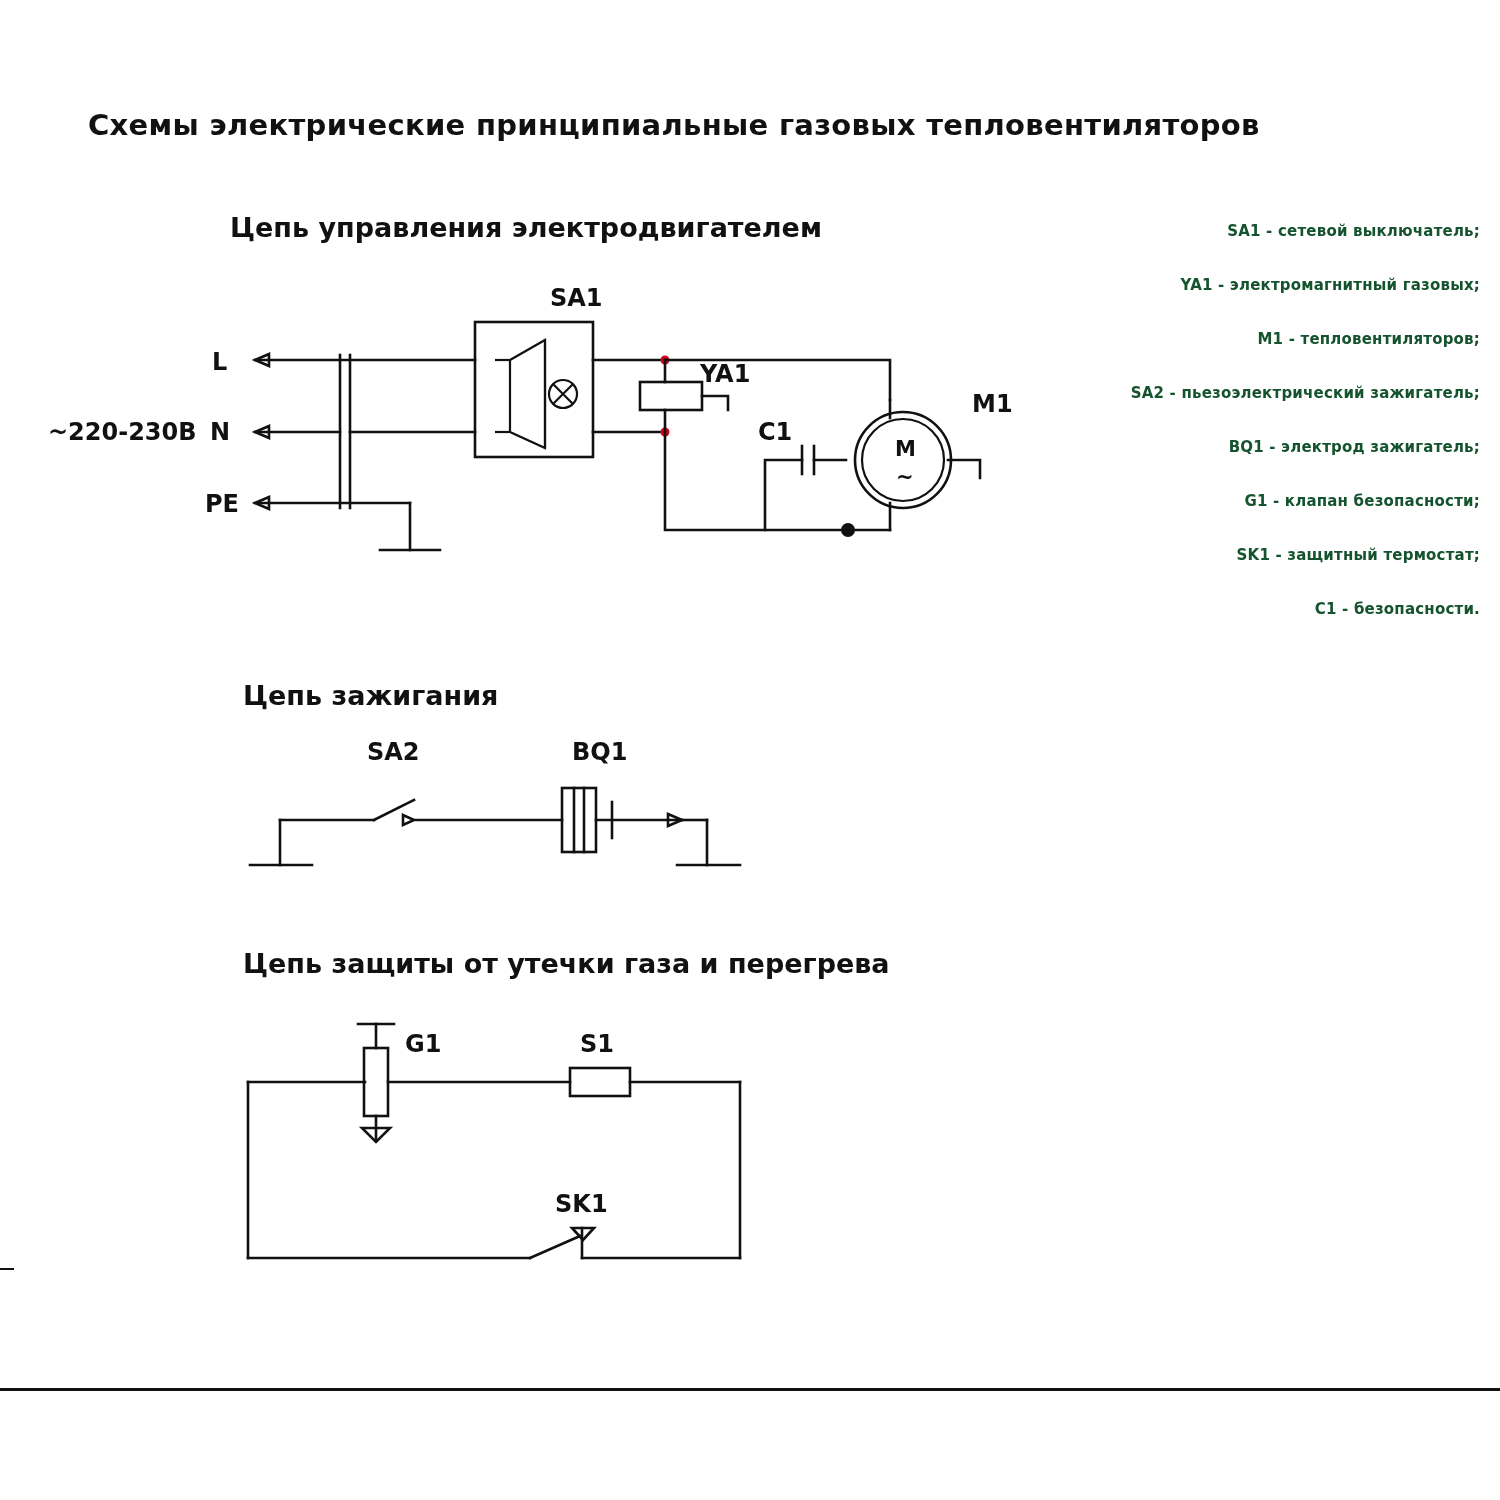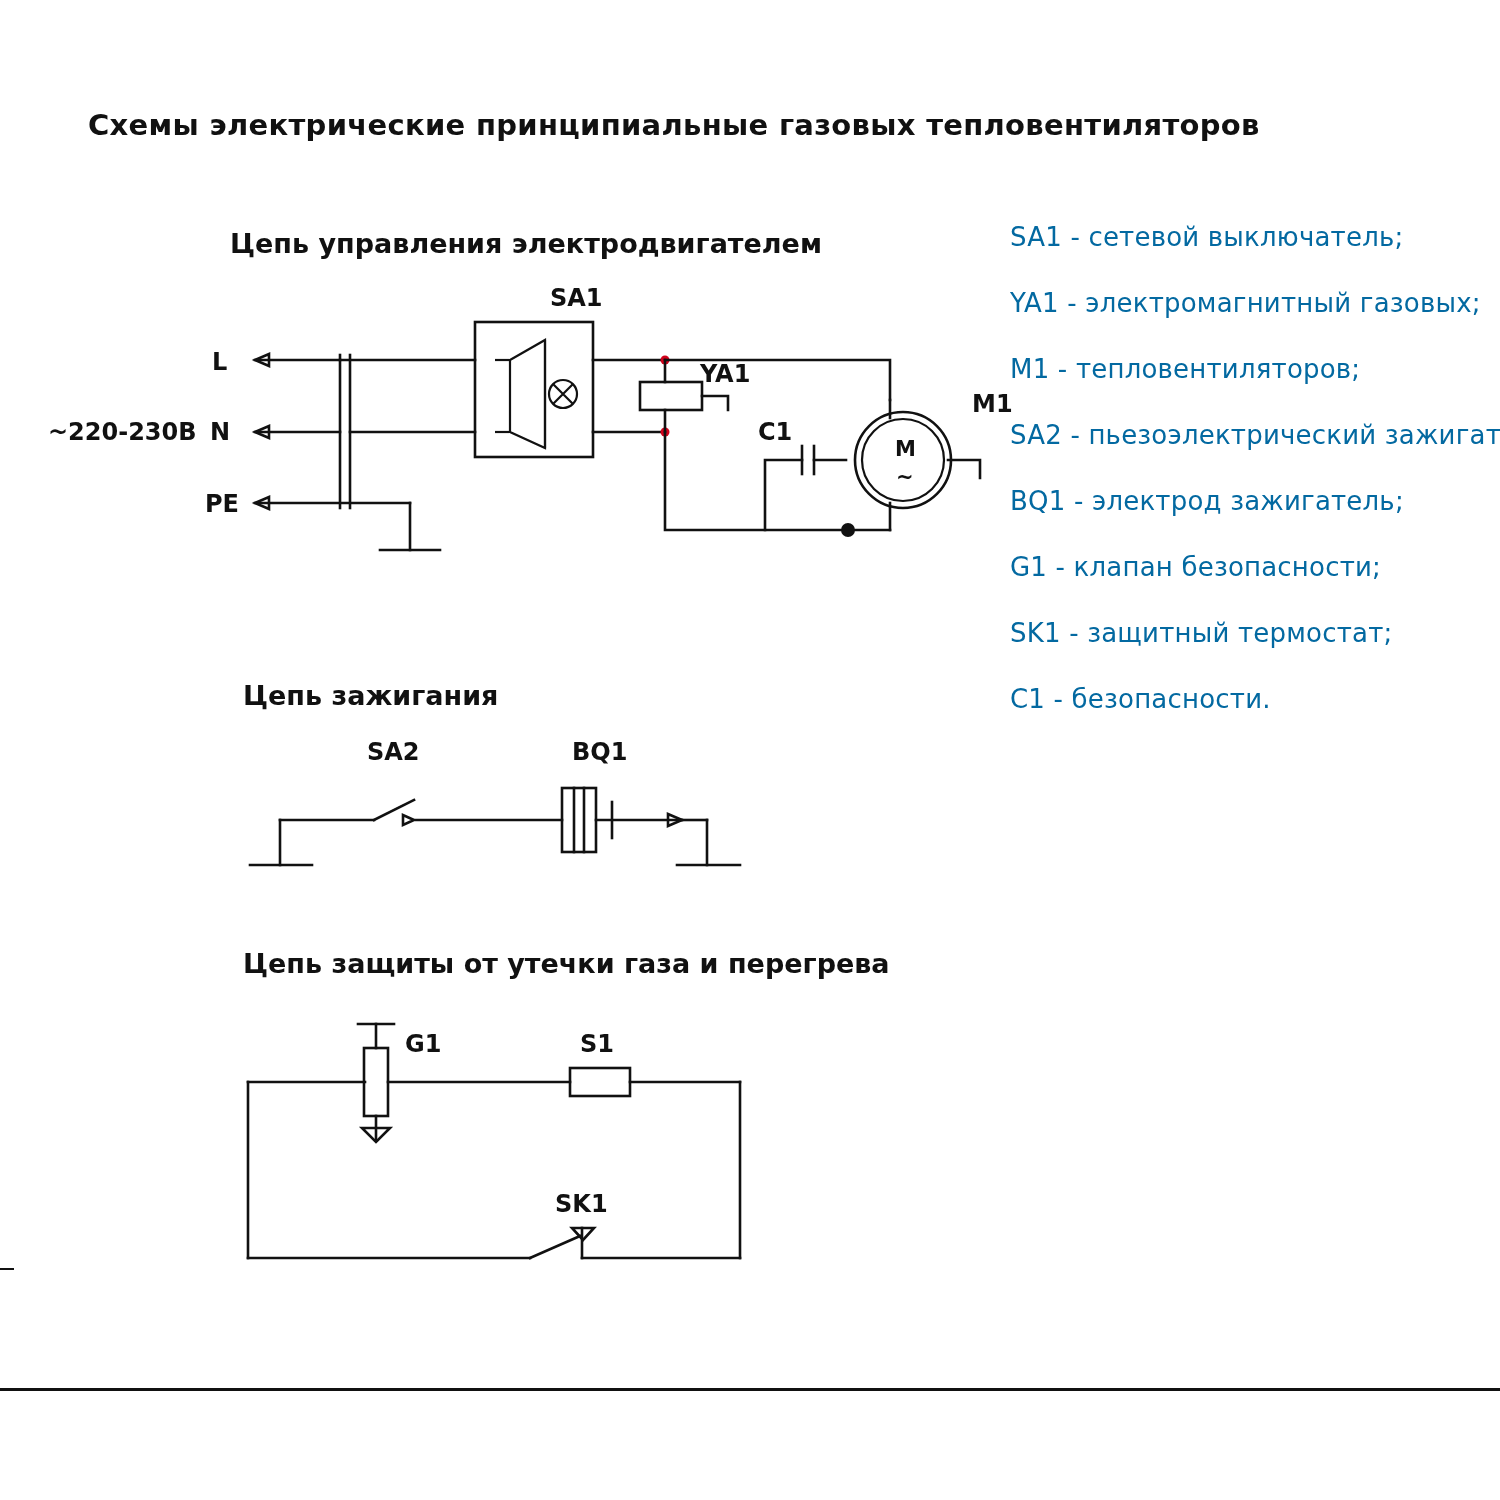--- a/index.html
+++ b/index.html
@@ -12,20 +12,21 @@
     height: 1500px;
     position: relative;
     font-family: "DejaVu Sans", sans-serif;
     color: #111111;
     overflow: hidden;
   }
 
   .page {
     position: absolute;
     inset: 0;
+    text-align: right;
   }
 
   
   .main-title {
     position: absolute;
     left: 88px;
     top: 108px;
     font-size: 29px;
     font-weight: 700;
     letter-spacing: 0.3px;
@@ -33,35 +34,35 @@
     white-space: nowrap;
   }
 
   .section-title {
     position: absolute;
     font-size: 27px;
     font-weight: 700;
     color: #111;
     white-space: nowrap;
   }
-  #title-motor { left: 230px; top: 228px; }
+  #title-motor { left: 230px; top: 212px; }
   #title-ignition { left: 243px; top: 680px; }
   #title-protection { left: 243px; top: 948px; }
 
   
   .legend {
     position: absolute;
     left: 1010px;
     top: 222px;
     width: 470px;
   }
   .legend-item {
-    font-size: 26px;
-    font-weight: 400;
-    color: #0369a1;
+    font-size: 15px;
+    font-weight: 700;
+    color: #14532d;
     margin-bottom: 36px;
     white-space: nowrap;
     letter-spacing: 0.2px;
   }
 
   
   svg { display: block; }
   .svg-wrap { position: absolute; }
   #svg-motor { left: 40px; top: 260px; }
   #svg-ignition { left: 192px; top: 720px; }

